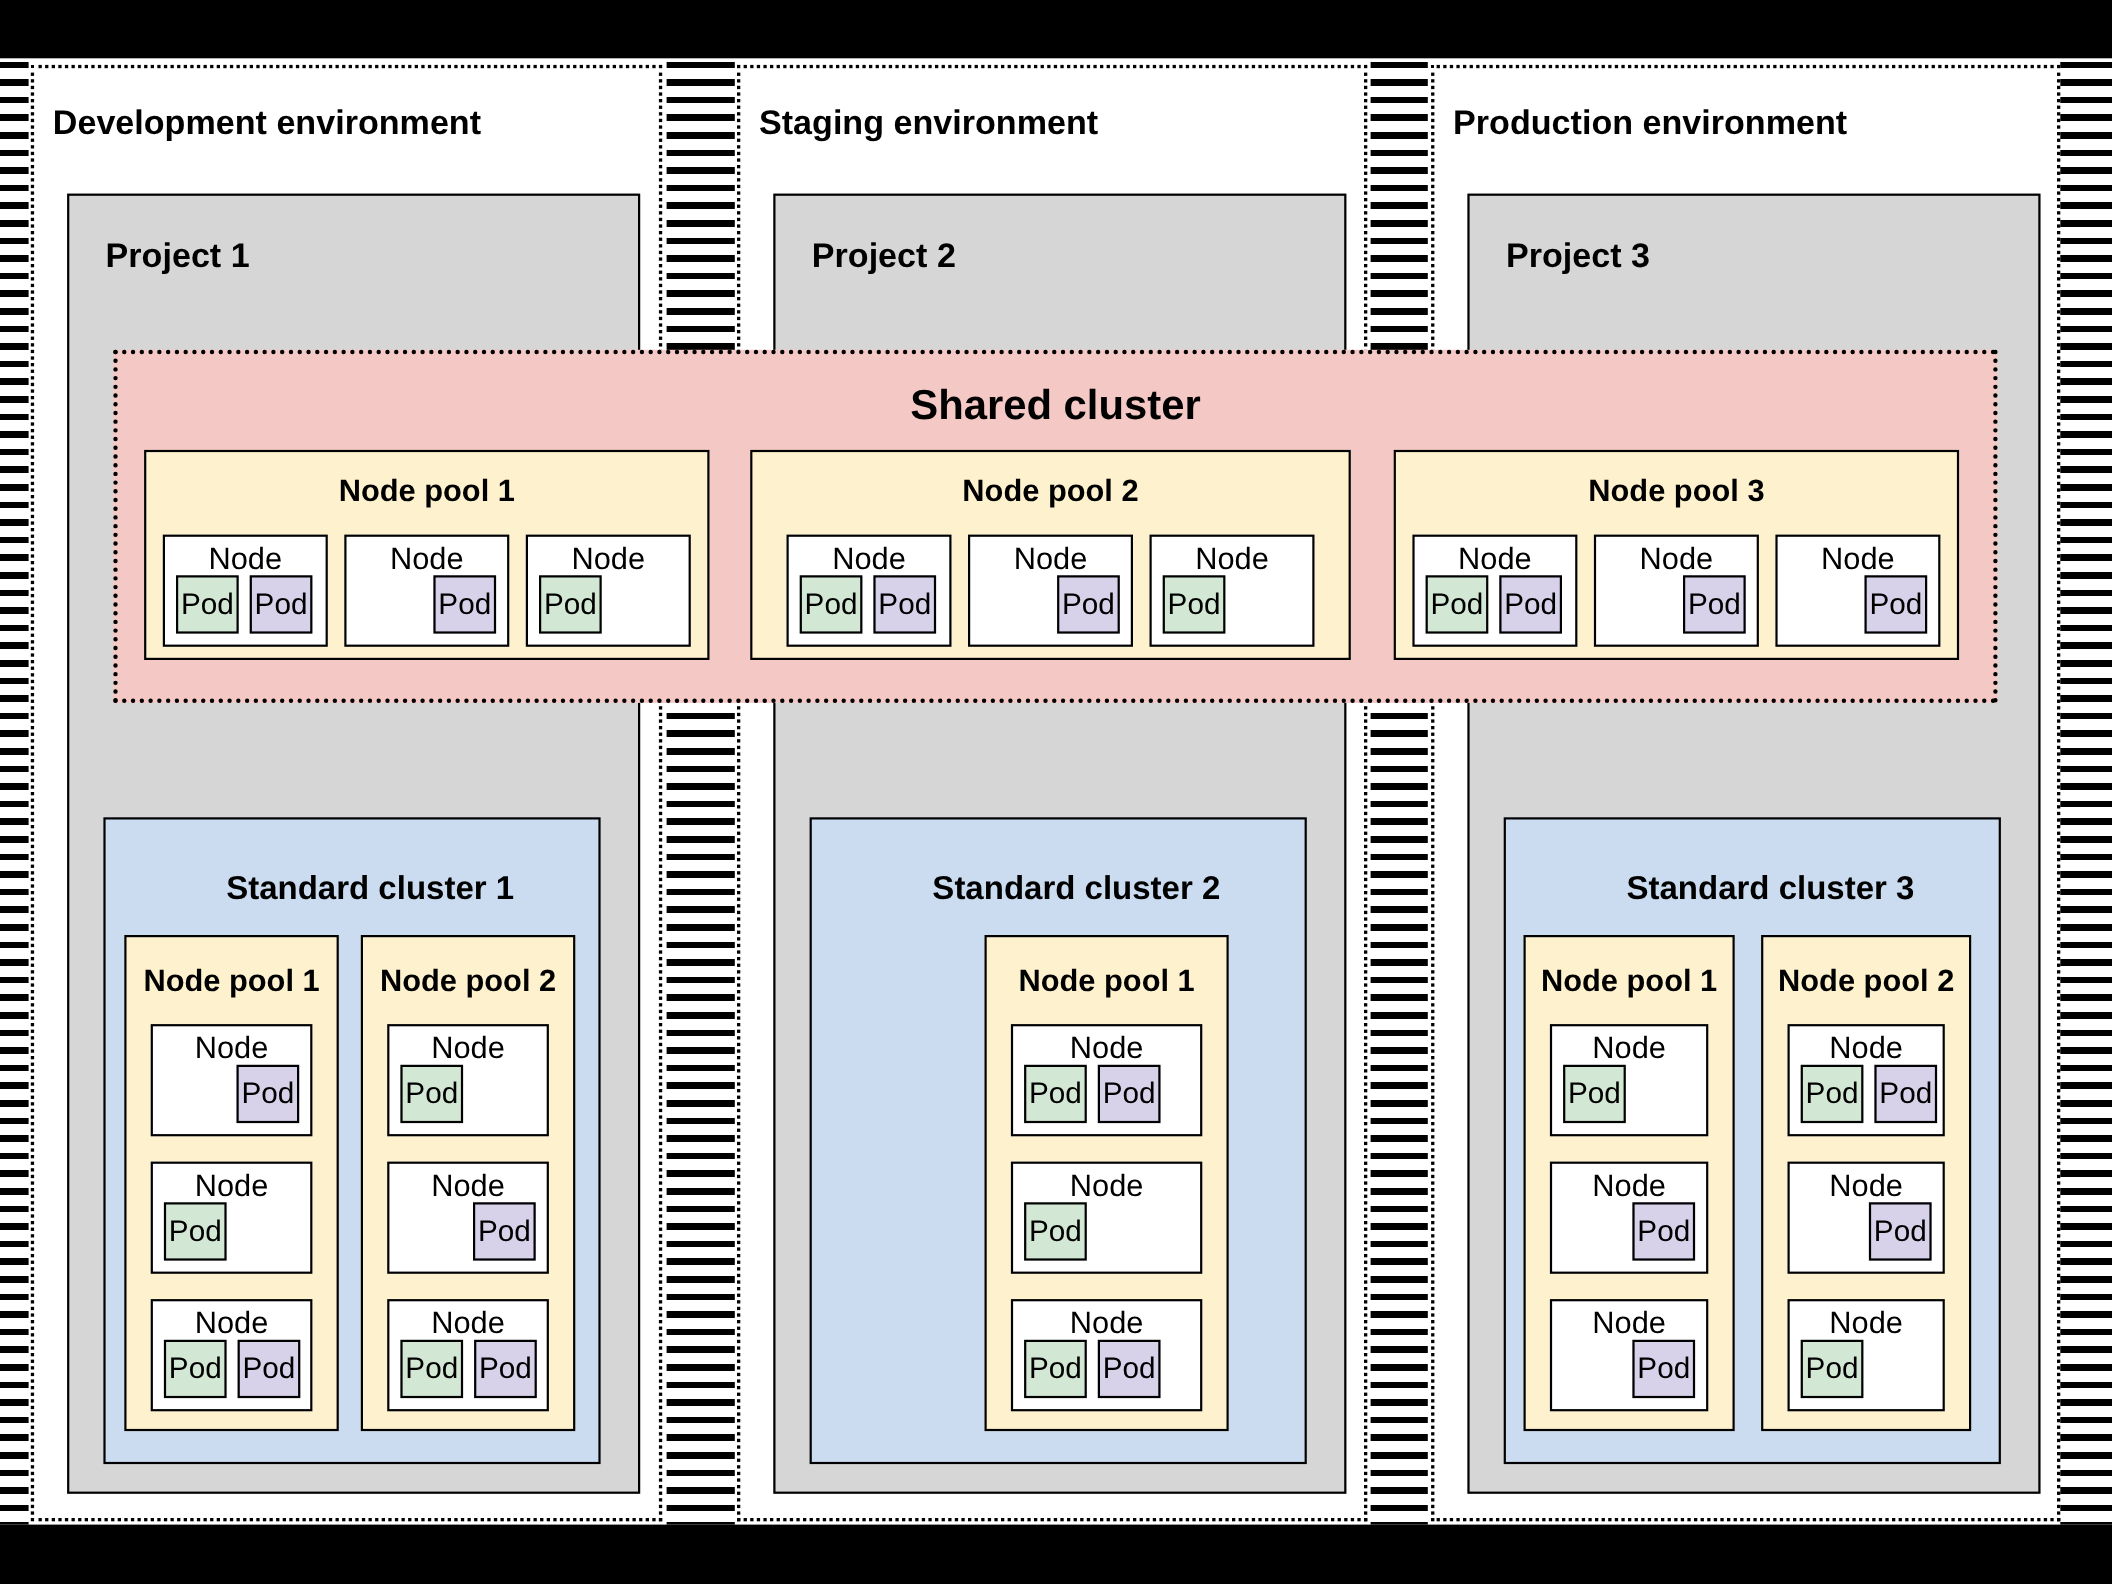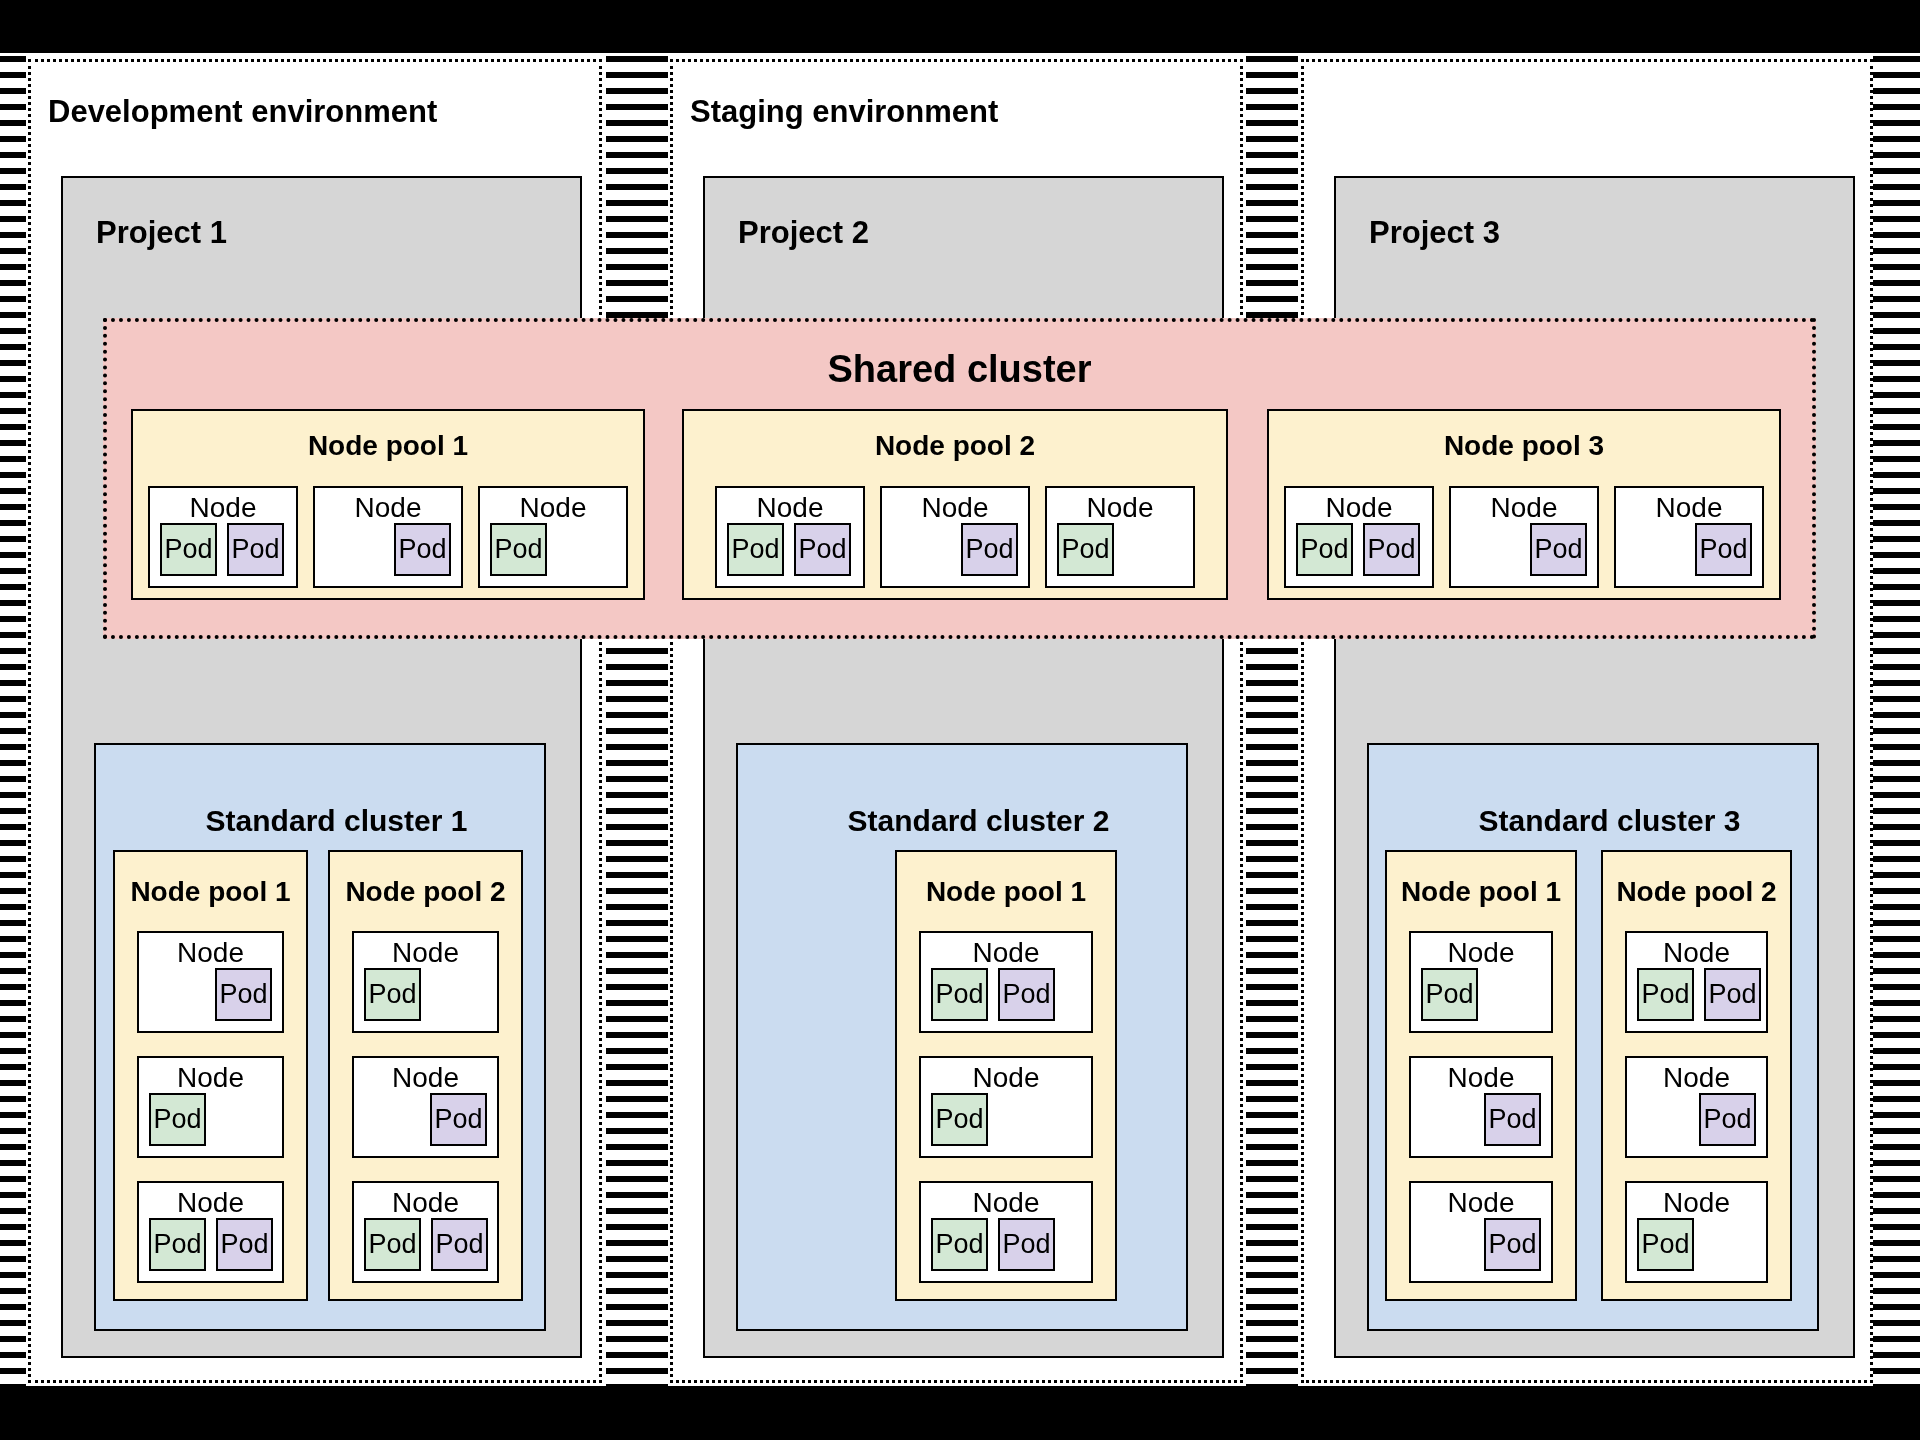--- a/index.html
+++ b/index.html
@@ -20,21 +20,21 @@
   .env-stg {left:670px;width:573px;}
   .env-prod{left:1301px;width:572px;}
   .env-label{position:absolute;top:32px;left:17px;font-size:31px;font-weight:bold;white-space:nowrap;}
 
   .project{position:absolute;left:30px;top:114px;width:521px;height:1182px;
            background:var(--gray);border:2px solid #000;box-sizing:border-box;}
   .project-label{position:absolute;top:37px;left:33px;font-size:31px;font-weight:bold;}
 
   .cluster{position:absolute;left:31px;top:565px;width:452px;height:588px;
            background:var(--blue);border:2px solid #000;box-sizing:border-box;}
-  .cluster-title{position:absolute;top:59px;left:0;right:0;text-align:center;
+  .cluster-title{position:absolute;top:46px;left:0;right:0;text-align:center;
                  font-size:30px;font-weight:bold;margin-left:33px;}
 
   .pool{position:absolute;background:var(--yellow);border:2px solid #000;box-sizing:border-box;}
   .pool-std{top:105px;height:451px;}
   .pool-shared{top:87px;height:191px;}
   .pool-label{position:absolute;left:0;right:0;text-align:center;font-weight:bold;font-size:28px;}
   .pool-std .pool-label{top:24px;}
   .pool-shared .pool-label{top:19px;}
 
   .node{background:#fff;border:2px solid #000;box-sizing:border-box;padding-left:40px;}
@@ -149,20 +149,21 @@
                 <div class="pod pod-green">Pod</div>
                 <div class="pod pod-purple">Pod</div>
               </div>
             </div>
           </div>
         </div>
     </div>
   </section>
 
   <section class="env env-prod">
+    <div class="env-label">Production environment</div>
     <div class="project">
       <div class="project-label">Project 3</div>
       <div class="cluster">
         <div class="cluster-title">Standard cluster 3</div>
       <div class="pool pool-std" style="left: 16px; width: 192px;">
             <div class="pool-label">Node pool 1</div>
             <div class="node" style="top: 79px;">
               <div class="node-label">Node</div>
               <div class="pods align-left">
                 <div class="pod pod-green">Pod</div>

